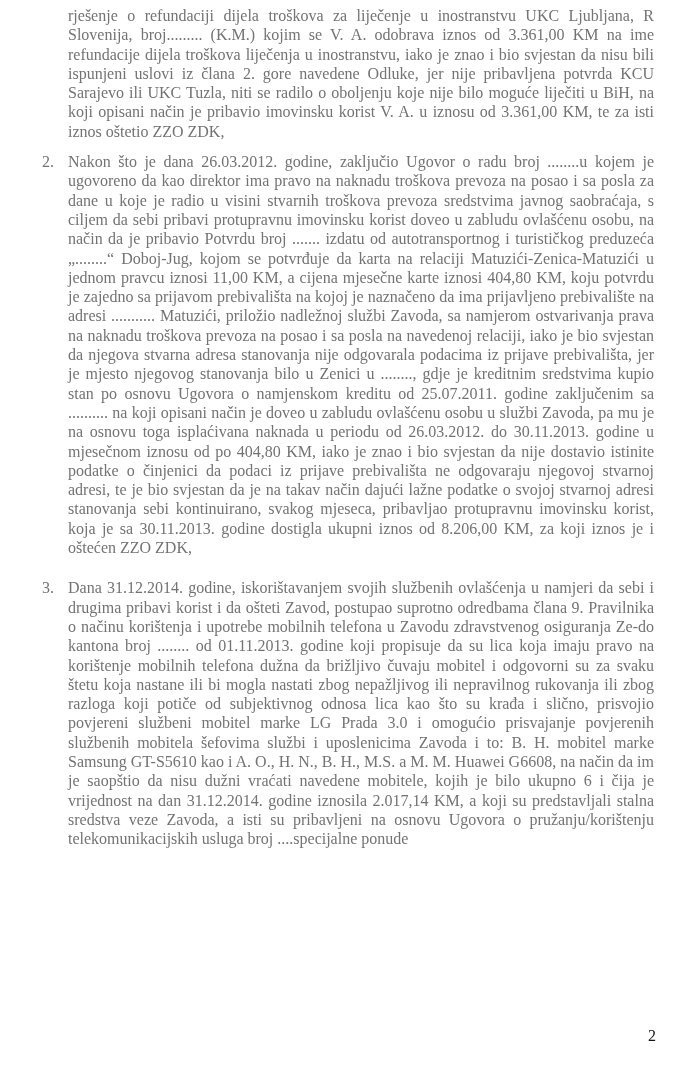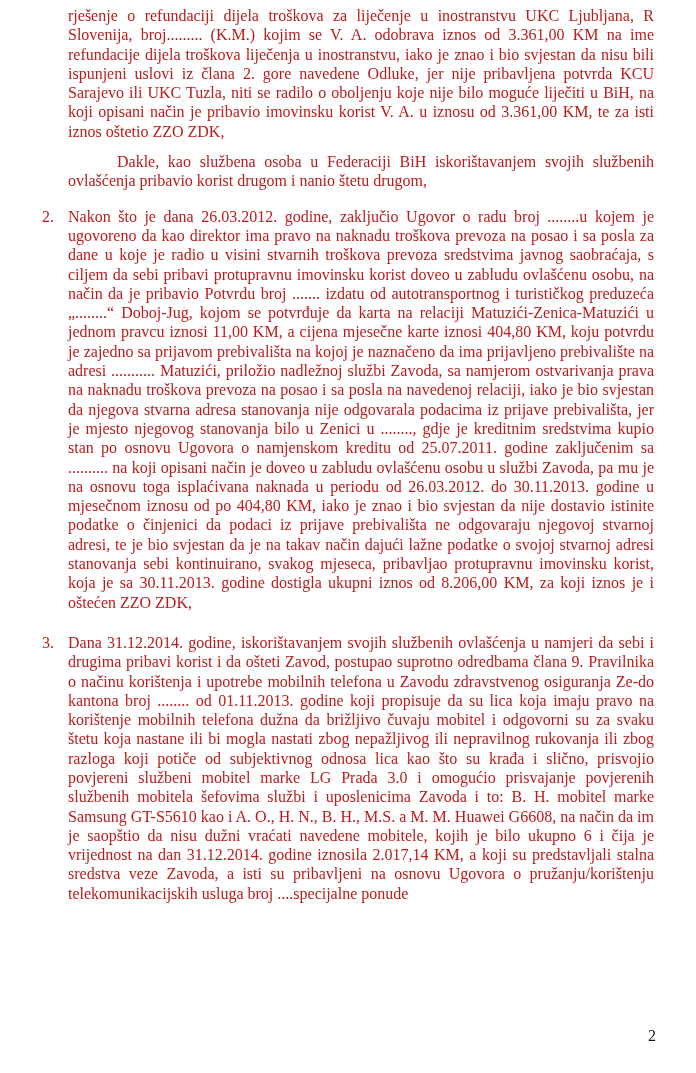--- a/index.html
+++ b/index.html
@@ -15,21 +15,21 @@
     overflow: hidden;
   }
   .doc {
     position: absolute;
     left: 68px;
     top: 6px;
     width: 586px;
     font-family: "Liberation Serif", serif;
     font-size: 16px;
     line-height: 19.3px;
-    color: #b91c1c;
+    color: #737373;
     text-align: justify;
   }
   .para {
     margin: 0 0 14px 0;
   }
   .para.plain {
     margin-bottom: 11px;
   }
   .para.indented {
     text-indent: 49px;
@@ -54,18 +54,17 @@
     line-height: 19.3px;
     color: #141414;
   }
 </style>
 </head>
 <body>
 
 <main class="page">
   <div class="doc" id="doc-body">
       <div class="para plain">rješenje o refundaciji dijela troškova za liječenje u inostranstvu UKC Ljubljana, R Slovenija, broj......... (K.M.) kojim se V. A. odobrava iznos od 3.361,00 KM na ime refundacije dijela troškova liječenja u inostranstvu, iako je znao i bio svjestan da nisu bili ispunjeni uslovi iz člana 2. gore navedene Odluke, jer nije pribavljena potvrda KCU Sarajevo ili UKC Tuzla, niti se radilo o oboljenju koje nije bilo moguće liječiti u BiH, na koji opisani način je pribavio imovinsku korist V. A. u iznosu od 3.361,00 KM, te za isti iznos oštetio ZZO ZDK,</div>
-      <div class="para indented">Dakle, kao službena osoba u Federaciji BiH iskorištavanjem svojih službenih ovlašćenja pribavio korist drugom i nanio štetu drugom,</div>
       <div class="para numbered"><span class="num">2.</span><span>Nakon što je dana 26.03.2012. godine, zaključio Ugovor o radu broj ........u kojem je ugovoreno da kao direktor ima pravo na naknadu troškova prevoza na posao i sa posla za dane u koje je radio u visini stvarnih troškova prevoza sredstvima javnog saobraćaja, s ciljem da sebi pribavi protupravnu imovinsku korist doveo u zabludu ovlašćenu osobu, na način da je pribavio Potvrdu broj ....... izdatu od autotransportnog i turističkog preduzeća „........“ Doboj-Jug, kojom se potvrđuje da karta na relaciji Matuzići-Zenica-Matuzići u jednom pravcu iznosi 11,00 KM, a cijena mjesečne karte iznosi 404,80 KM, koju potvrdu je zajedno sa prijavom prebivališta na kojoj je naznačeno da ima prijavljeno prebivalište na adresi ........... Matuzići, priložio nadležnoj službi Zavoda, sa namjerom ostvarivanja prava na naknadu troškova prevoza na posao i sa posla na navedenoj relaciji, iako je bio svjestan da njegova stvarna adresa stanovanja nije odgovarala podacima iz prijave prebivališta, jer je mjesto njegovog stanovanja bilo u Zenici u ........, gdje je kreditnim sredstvima kupio stan po osnovu Ugovora o namjenskom kreditu od 25.07.2011. godine zaključenim sa .......... na koji opisani način je doveo u zabludu ovlašćenu osobu u službi Zavoda, pa mu je na osnovu toga isplaćivana naknada u periodu od 26.03.2012. do 30.11.2013. godine u mjesečnom iznosu od po 404,80 KM, iako je znao i bio svjestan da nije dostavio istinite podatke o činjenici da podaci iz prijave prebivališta ne odgovaraju njegovoj stvarnoj adresi, te je bio svjestan da je na takav način dajući lažne podatke o svojoj stvarnoj adresi stanovanja sebi kontinuirano, svakog mjeseca, pribavljao protupravnu imovinsku korist, koja je sa 30.11.2013. godine dostigla ukupni iznos od 8.206,00 KM, za koji iznos je i oštećen ZZO ZDK,</span></div>
       <div class="para numbered"><span class="num">3.</span><span>Dana 31.12.2014. godine, iskorištavanjem svojih službenih ovlašćenja u namjeri da sebi i drugima pribavi korist i da ošteti Zavod, postupao suprotno odredbama člana 9. Pravilnika o načinu korištenja i upotrebe mobilnih telefona u Zavodu zdravstvenog osiguranja Ze-do kantona broj ........ od 01.11.2013. godine koji propisuje da su lica koja imaju pravo na korištenje mobilnih telefona dužna da brižljivo čuvaju mobitel i odgovorni su za svaku štetu koja nastane ili bi mogla nastati zbog nepažljivog ili nepravilnog rukovanja ili zbog razloga koji potiče od subjektivnog odnosa lica kao što su krađa i slično, prisvojio povjereni službeni mobitel marke LG Prada 3.0 i omogućio prisvajanje povjerenih službenih mobitela šefovima službi i uposlenicima Zavoda i to: B. H. mobitel marke Samsung GT-S5610 kao i A. O., H. N., B. H., M.S. a M. M. Huawei G6608, na način da im je saopštio da nisu dužni vraćati navedene mobitele, kojih je bilo ukupno 6 i čija je vrijednost na dan 31.12.2014. godine iznosila 2.017,14 KM, a koji su predstavljali stalna sredstva veze Zavoda, a isti su pribavljeni na osnovu Ugovora o pružanju/korištenju telekomunikacijskih usluga broj ....specijalne ponude</span></div>
     </div>
   <div class="page-number">2</div>
 </main>
 
 </body></html>

